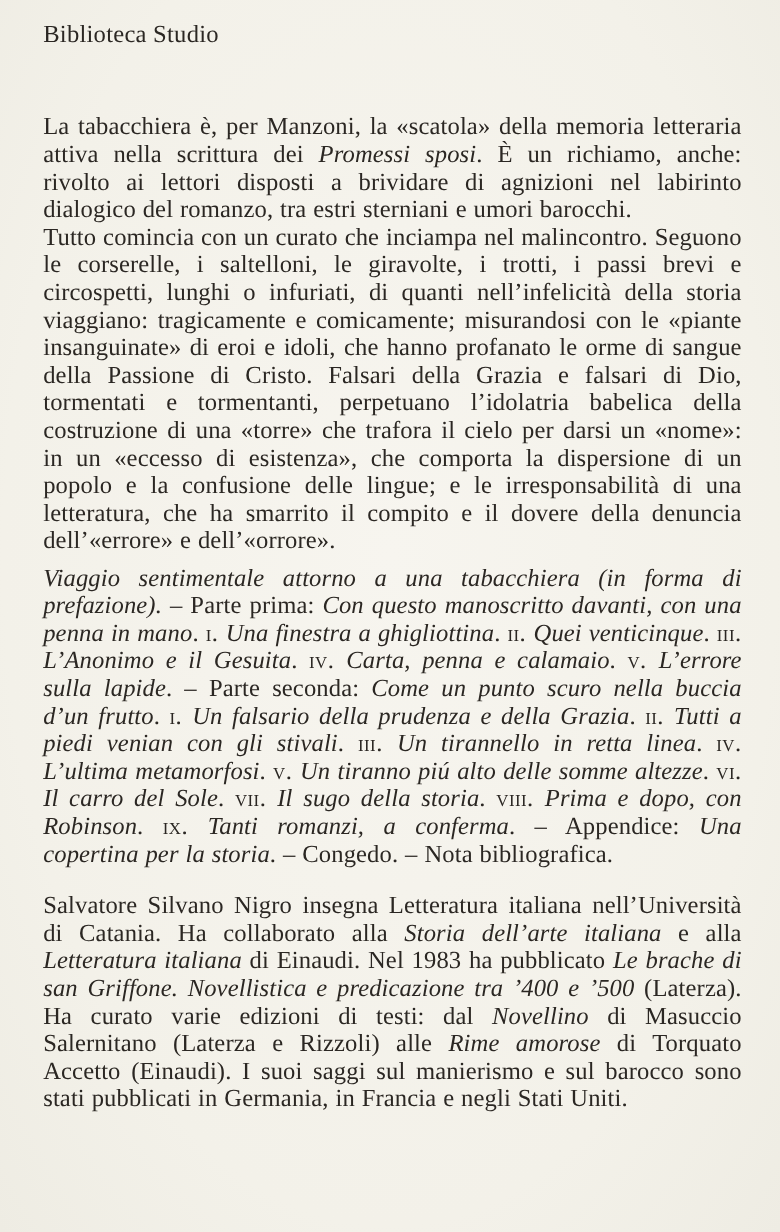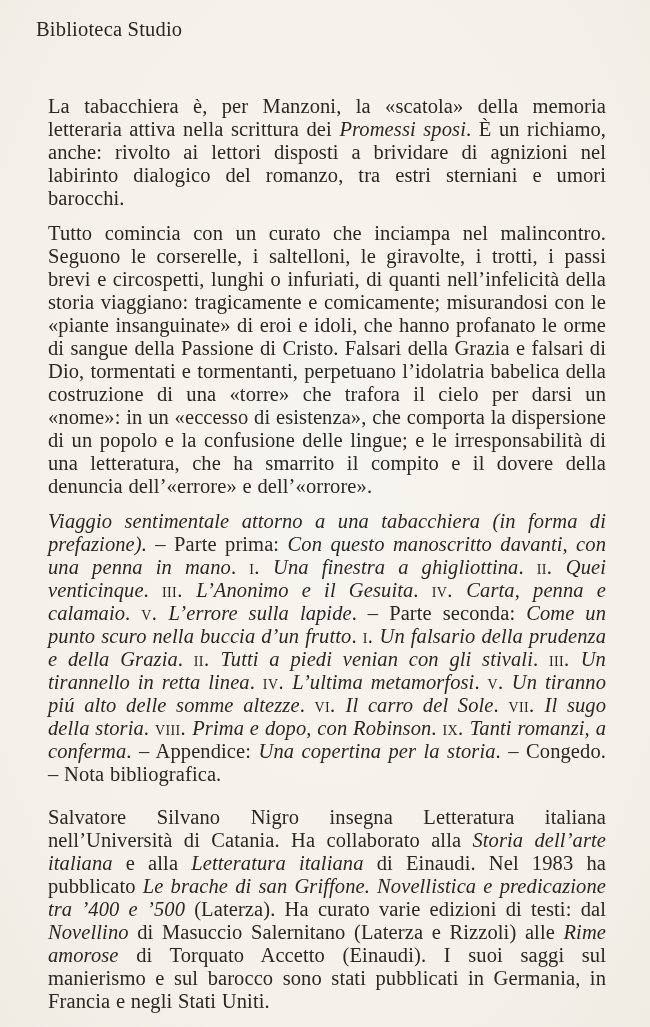--- a/index.html
+++ b/index.html
@@ -20,21 +20,21 @@
     width: 650px;
     height: 1027px;
     padding: 18px 32px 0 36px;
   }
   .series {
     font-size: 20.5px;
     line-height: 23px;
     letter-spacing: 0.2px;
   }
   .body-text {
-    margin: 12px;
+    margin: 0;
     font-size: 20.5px;
     line-height: 23px;
     text-align: justify;
     letter-spacing: 0.1px;
     word-spacing: 0.5px;
   }
   .blurb-first {
     margin-top: 54px;
   }
   .summary-heading {

